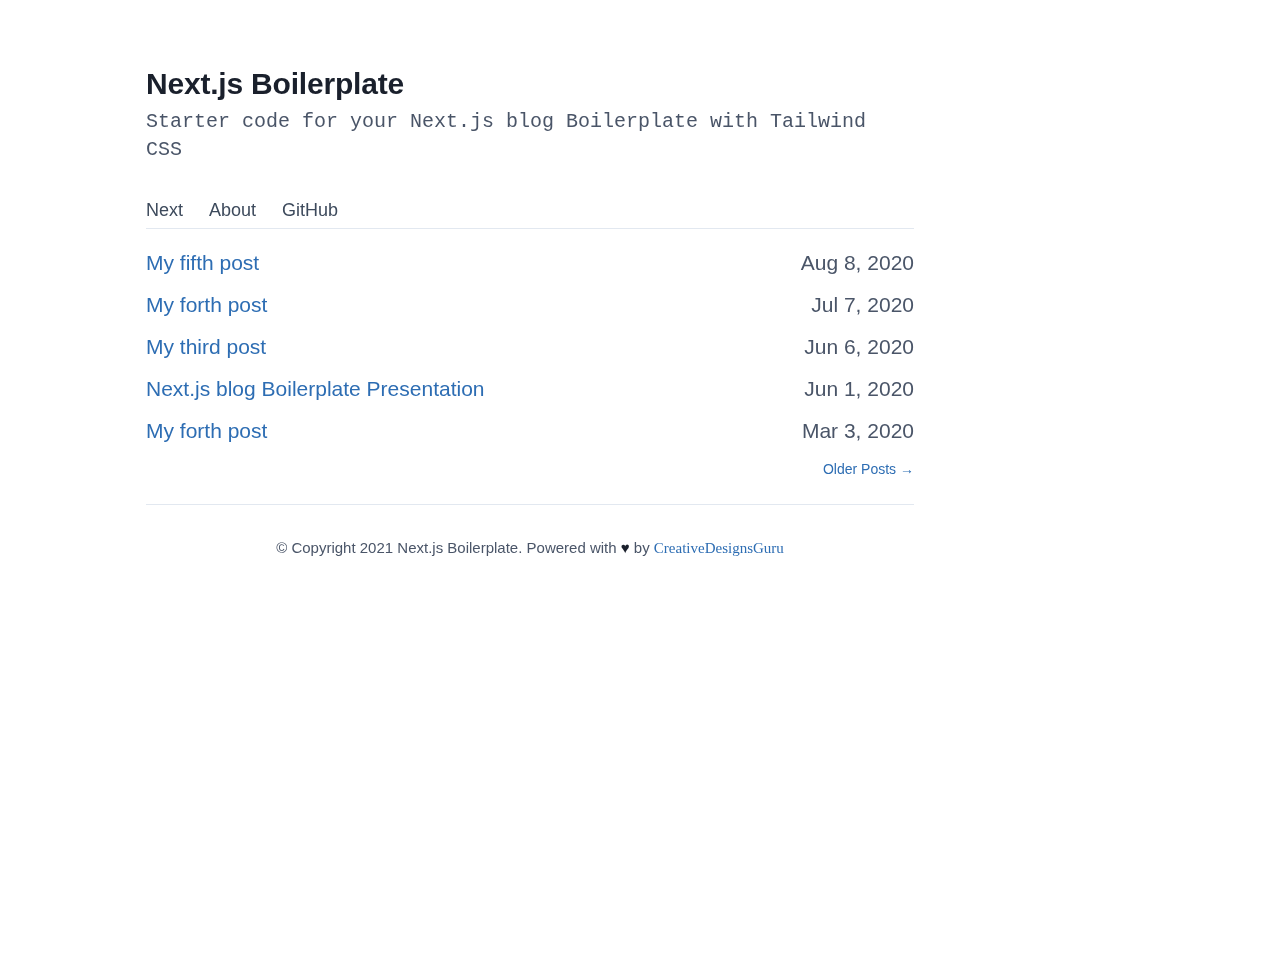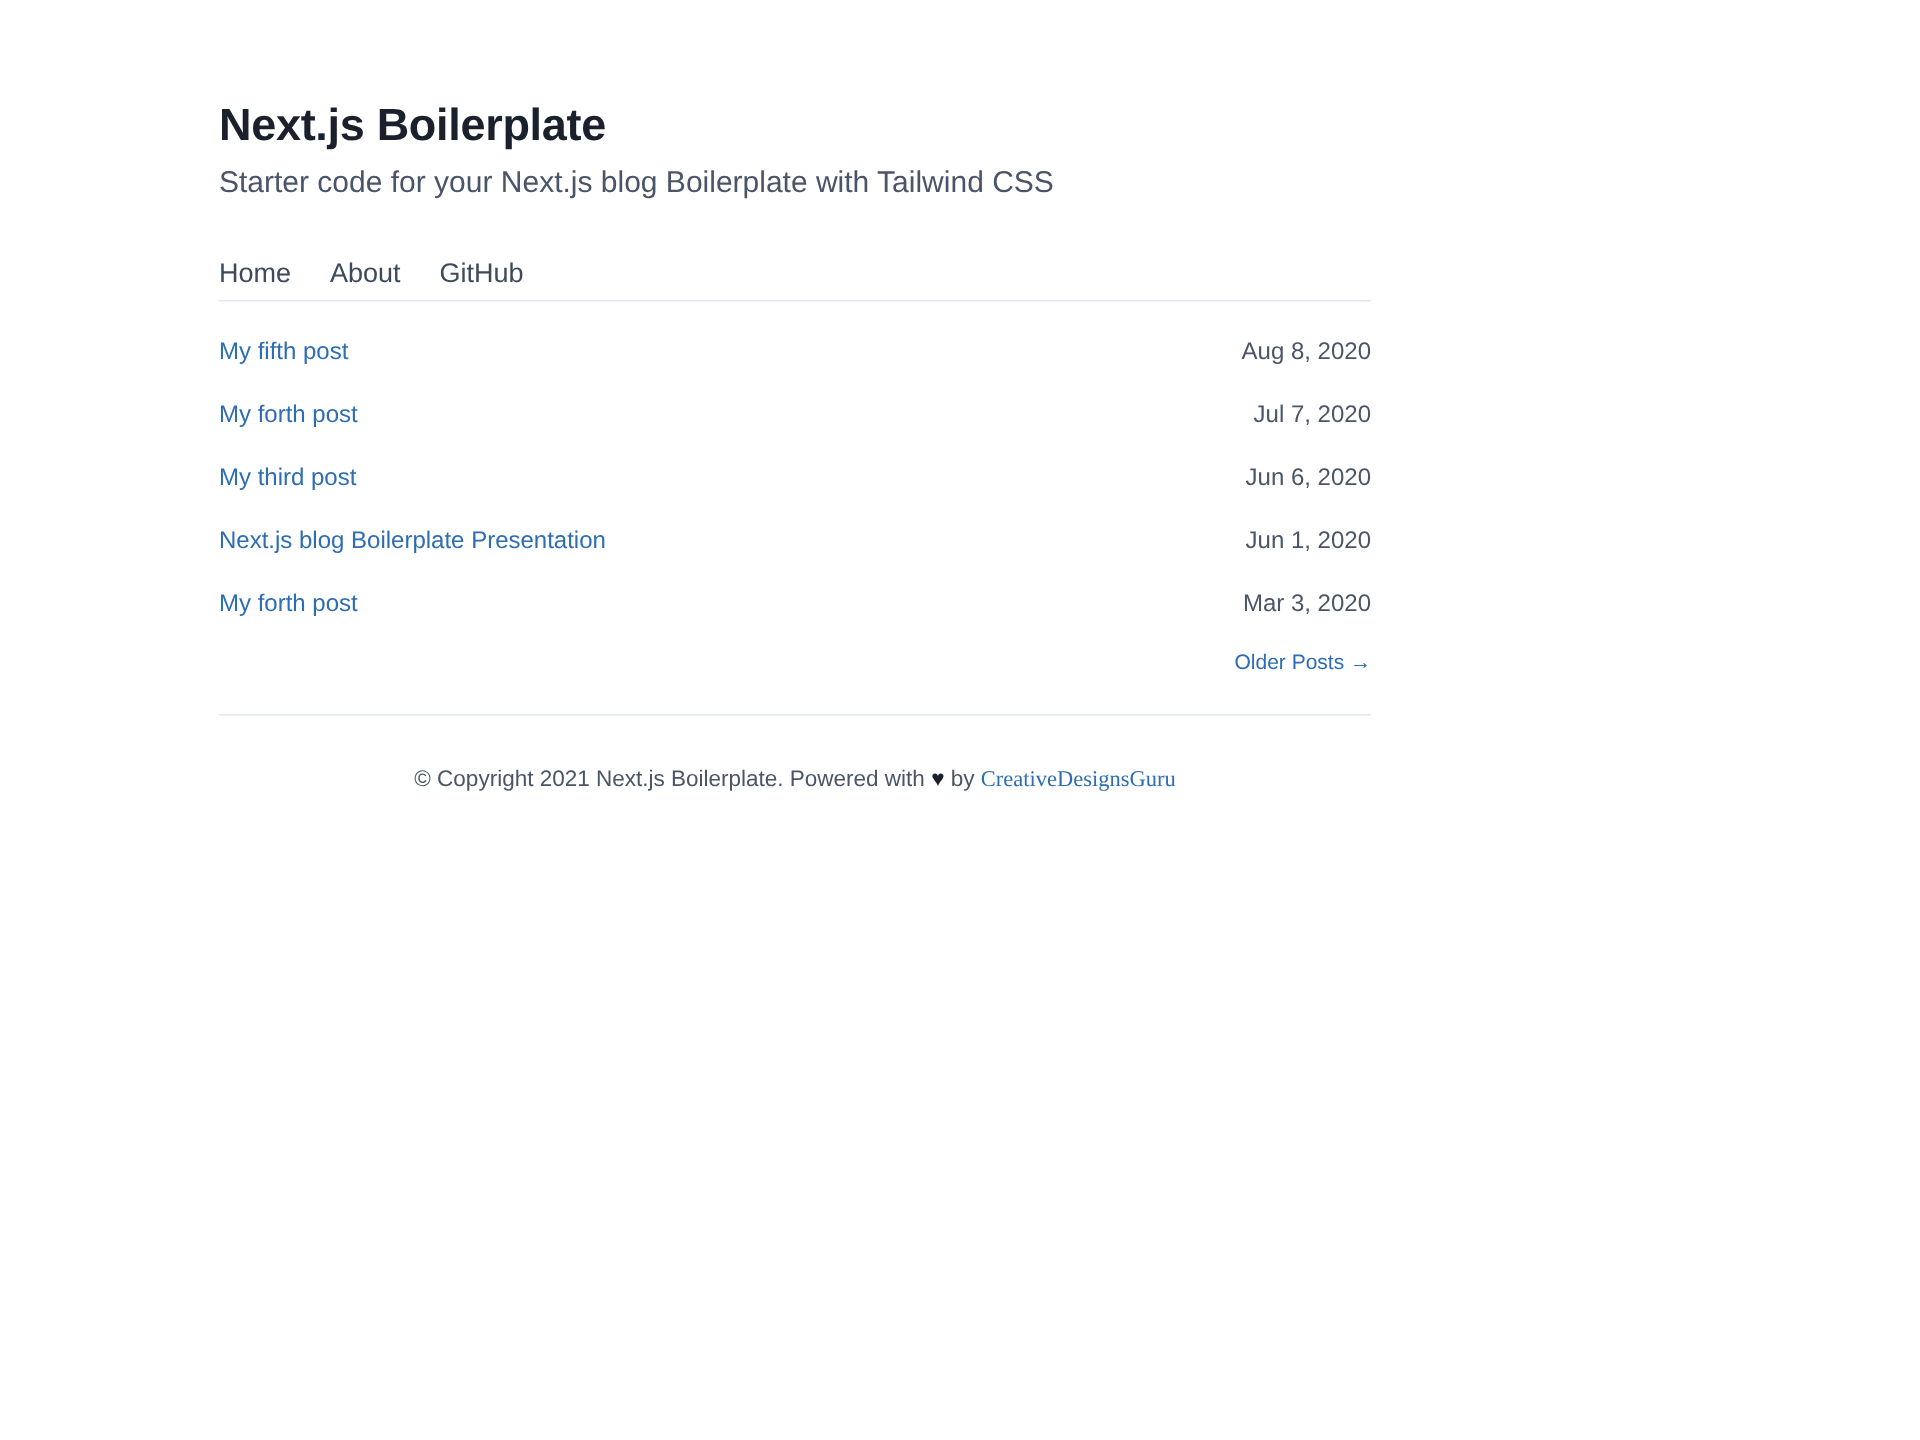--- a/index.html
+++ b/index.html
@@ -26,20 +26,21 @@
     line-height: 36px;
     font-weight: 700;
     color: #1a202c;
     letter-spacing: -0.2px;
   }
   p.site-description {
     margin: 0;
     font-size: 20px;
     line-height: 28px;
     color: #4a5568;
+    font-family: Liberation Mono, monospace;
   }
   nav.main-nav {
     margin-top: 32px;
     border-bottom: 1px solid #e2e8f0;
     padding-bottom: 4px;
   }
   nav.main-nav ul {
     margin: 0;
     padding: 0;
     list-style: none;
@@ -56,21 +57,21 @@
   ul.post-list {
     margin: 0;
     padding: 6px 0 0 0;
     list-style: none;
   }
   ul.post-list li {
     display: flex;
     justify-content: space-between;
     align-items: flex-start;
     margin: 14px 0;
-    font-size: 16px;
+    font-size: 21px;
     line-height: 28px;
   }
   a.post-link {
     color: #2d6db3;
     text-decoration: none;
     cursor: pointer;
   }
   .post-date {
     color: #4a5568;
   }
@@ -113,21 +114,21 @@
   <div class="container">
 
     <header>
       <h1 class="site-title">Next.js Boilerplate</h1>
       <p class="site-description">Starter code for your Next.js blog Boilerplate with Tailwind CSS</p>
     </header>
 
     <nav class="main-nav">
       <ul>
         <li>
-          <a>Home</a>
+          <a>Next</a>
         </li>
         <li>
           <a>About</a>
         </li>
         <li>
           <a>GitHub</a>
         </li>
       </ul>
     </nav>
 

